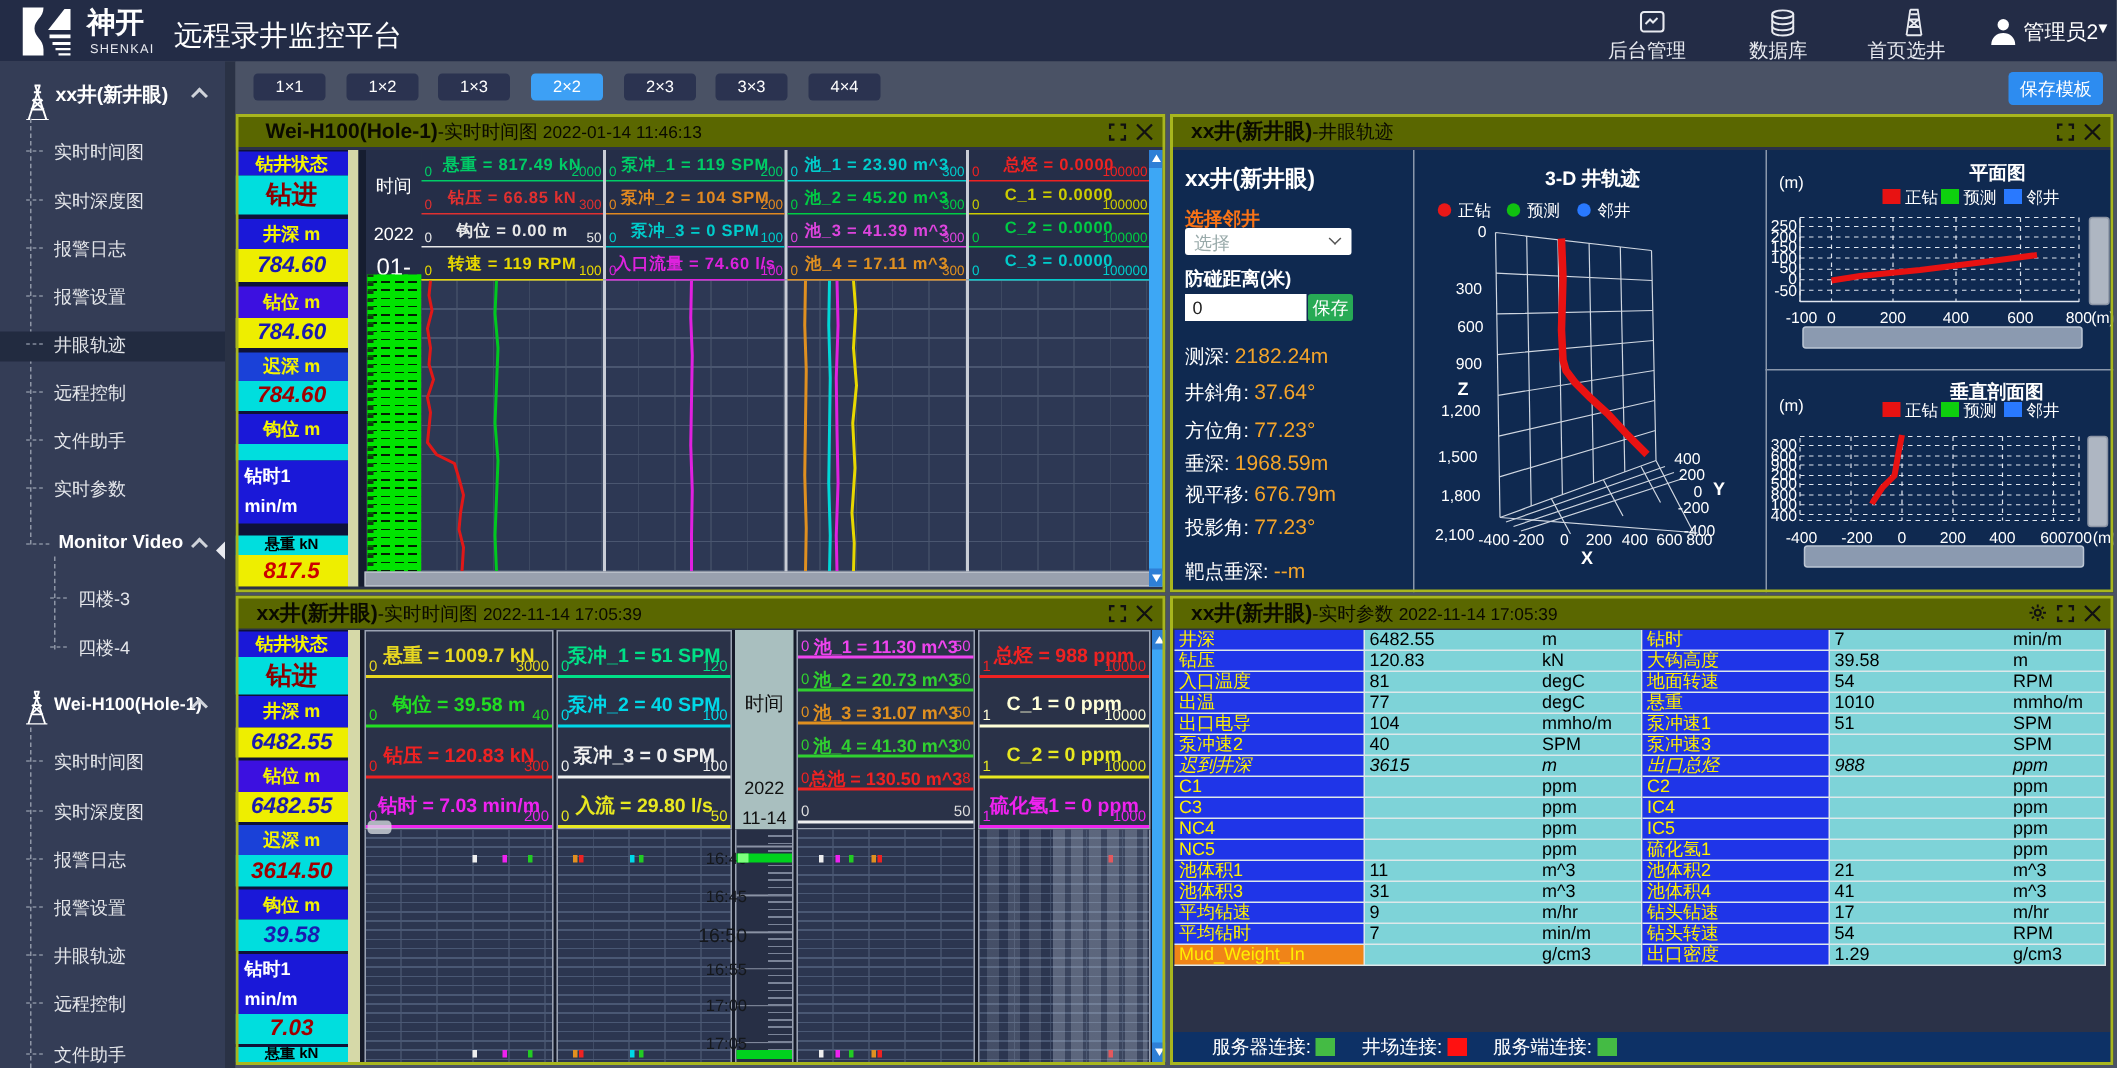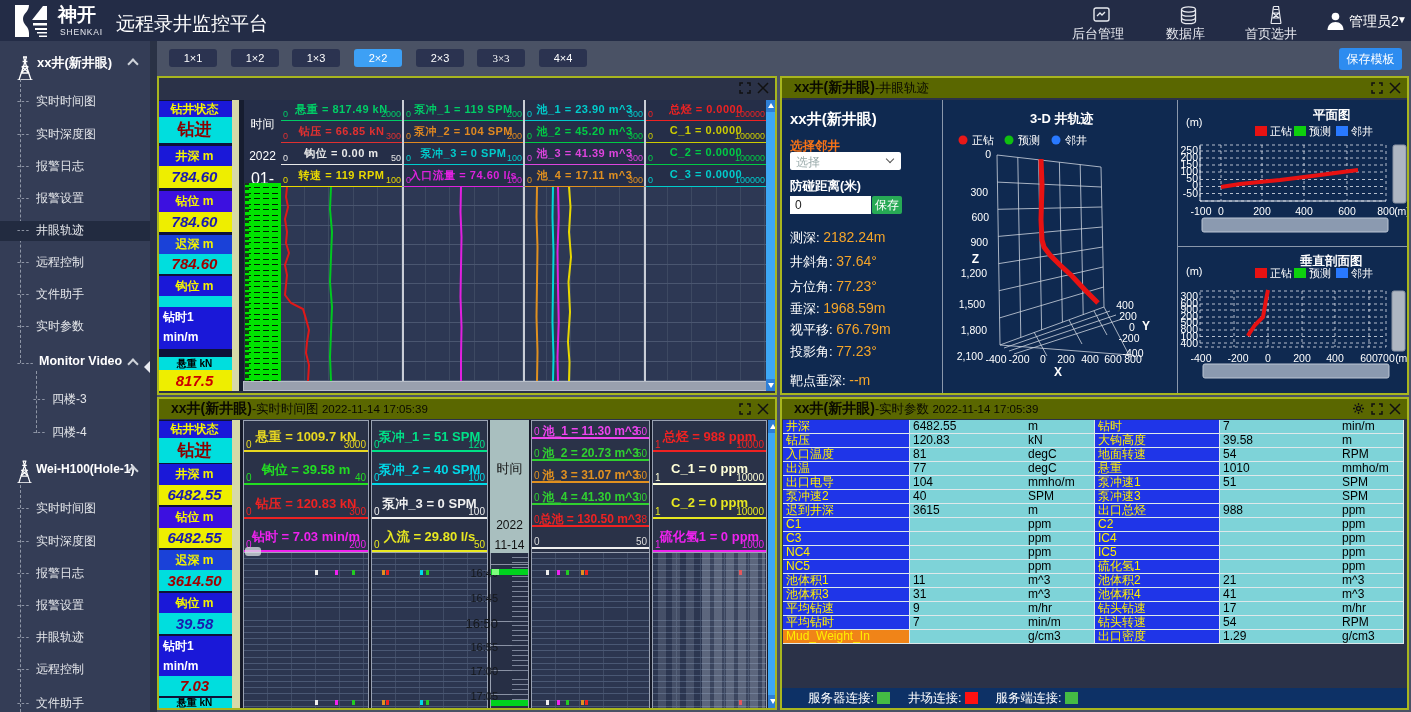--- a/index.html
+++ b/index.html
@@ -137,25 +137,26 @@
  <div class="abs" style="left:144px;top:319px;width:0;height:0;border-top:7px solid transparent;border-bottom:7px solid transparent;border-right:7px solid #e8eaf0;"></div>
 </div>
 <div id="sidestrip"></div>
 <div id="content" class="abs" style="left:157px;top:41px;width:1254px;height:671px;background:#4a5265;"></div>
 
 <div class="tbtn" style="left:169px;">1×1</div>
 <div class="tbtn" style="left:231px;">1×2</div>
 <div class="tbtn" style="left:292px;">1×3</div>
 <div class="tbtn on" style="left:354px;">2×2</div>
 <div class="tbtn" style="left:416px;">2×3</div>
-<div class="tbtn" style="left:477px;font-family:Liberation Serif, serif;">3×3</div>
+<div class="tbtn" style="left:477px;">3×3</div>
 <div class="tbtn" style="left:539px;">4×4</div>
 <div id="savebtn">保存模板</div>
 
 <div id="p1" class="panel" style="left:157px;top:76px;width:620px;height:319px;">
+ <div class="ptitle"><span style="padding-left:20px;"><b>Wei-H100(Hole-1)</b><span style="font-size:12.5px;">-实时时间图</span> <span style="font-size:11.5px;">2022-01-14 11:46:13</span></span></div>
  <svg class="abs" style="right:26px;top:6px;" width="12" height="12" viewBox="0 0 12 12">
         <path d="M1 4 V1 h3 M8 1 h3 v3 M11 8 v3 h-3 M4 11 H1 V8" fill="none" stroke="#111" stroke-width="1.5"></path>
       </svg>
  <svg class="abs" style="right:8px;top:6px;" width="12" height="12" viewBox="0 0 12 12">
         <path d="M1 1 L11 11 M11 1 L1 11" fill="none" stroke="#111" stroke-width="1.5"></path>
       </svg>
 
  <div class="abs" style="left:0;top:24px;width:75px;height:291px;background:#0e1238;"></div>
  <div class="lc lblu" style="top:25px;height:16px;line-height:16px;">钻井状态</div>
  <div class="lc lcyn" style="top:41px;height:26px;line-height:26px;color:#8b0000;font-size:17px;">钻进</div>
@@ -695,21 +696,21 @@
         <div class="c4">51<span class="u">SPM</span></div>
       </div>
  <div class="t4r" style="top:93px;">
         <div class="c1">泵冲速2</div>
         <div class="c2">40<span class="u">SPM</span></div>
         <div class="c3">泵冲速3</div>
         <div class="c4">
           <span class="u">SPM</span>
         </div>
       </div>
- <div class="t4r" style="top:107px;">
+ <div class="t4r" style="top:107px;font-style:italic;">
         <div class="c1">迟到井深</div>
         <div class="c2">3615<span class="u">m</span></div>
         <div class="c3">出口总烃</div>
         <div class="c4">988<span class="u">ppm</span></div>
       </div>
  <div class="t4r" style="top:121px;">
         <div class="c1">C1</div>
         <div class="c2">
           <span class="u">ppm</span>
         </div>

